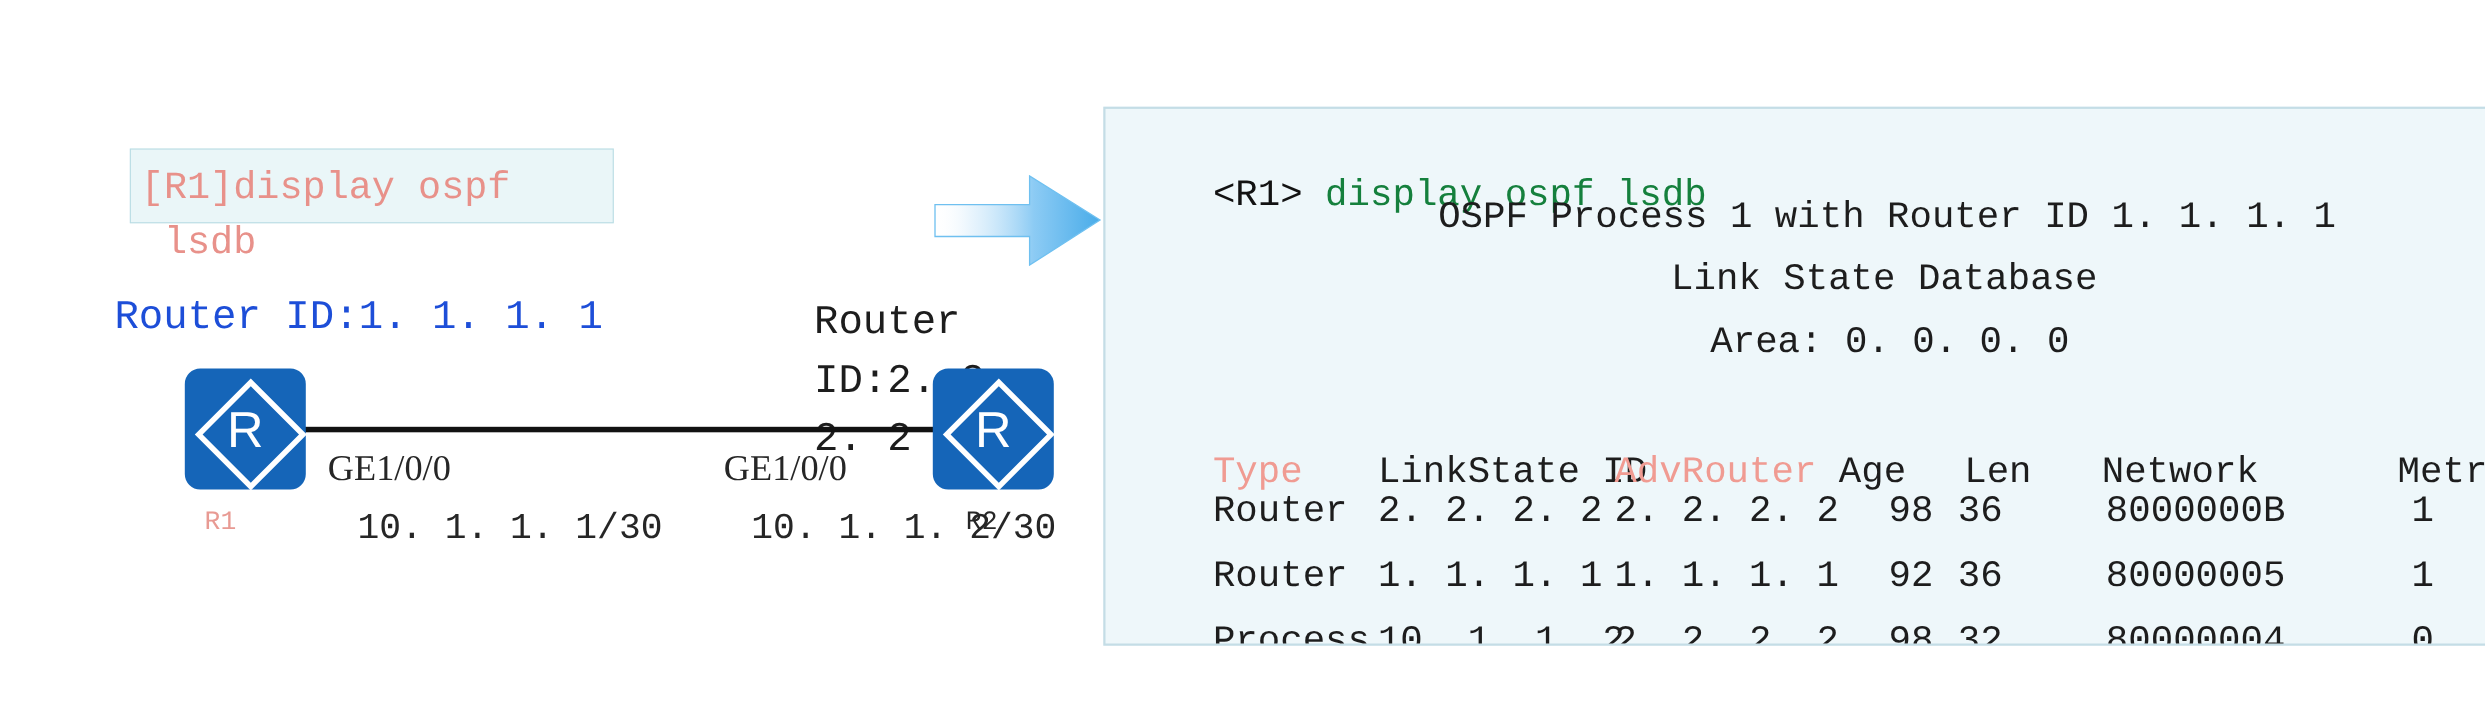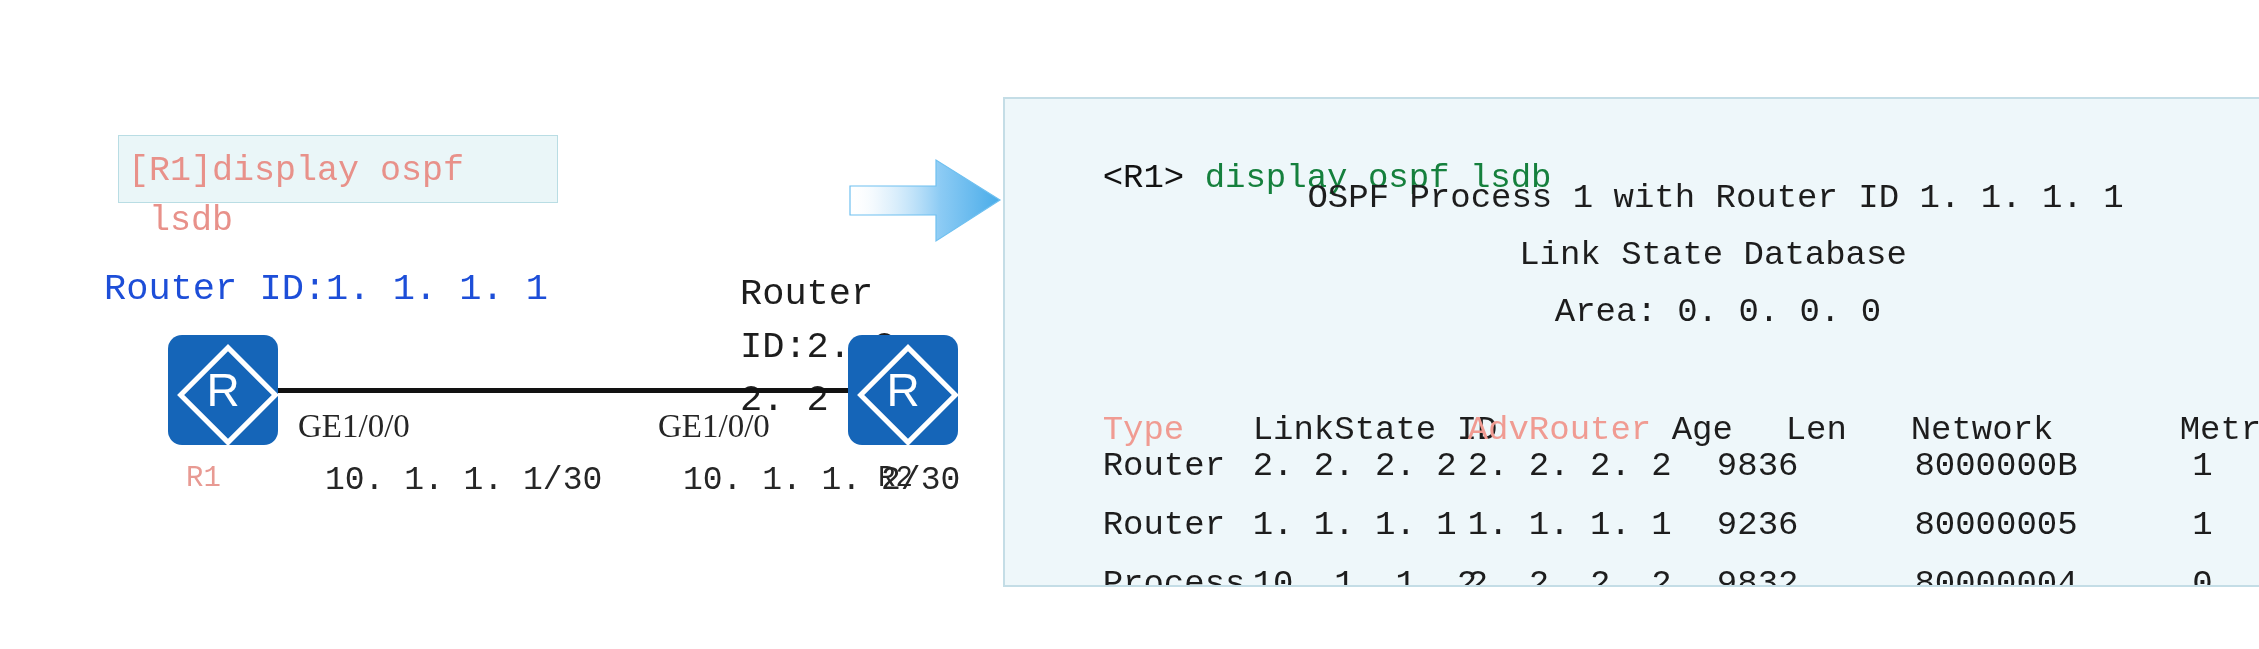--- a/index.html
+++ b/index.html
@@ -126,21 +126,21 @@
     color: #262626;
     white-space: nowrap;
     margin-left: 43px;
   }
   #ip-left  { left: 282px; top: 462px; }
   #ip-right { left: 640px; top: 462px; }
 
   .node-name {
     position: absolute;
     font-family: "Liberation Mono", "DejaVu Sans Mono", monospace;
-    font-size: 29px;
+    font-size: 24px;
     white-space: nowrap;
   }
   #name-r1 { left: 186px; top: 462px; color: #e89a93; }
   #name-r2 { left: 878px; top: 462px; color: #262626; }
 
   
   #flow-arrow {
     position: absolute;
     left: 848px;
     top: 148px;
@@ -186,21 +186,21 @@
   }
   #row-head { top: 250px; }
   #row-0    { top: 310px; }
   #row-1    { top: 369px; }
   #row-2    { top: 428px; }
 
   .c-type { display: inline-block; width: 150px; }
   .c-lsid { display: inline-block; width: 215px; }
   .c-adv  { display: inline-block; width: 190px; }
   .c-age  { display: inline-block; width: 100px; text-align: right; }
-  .c-len  { display: inline-block; width: 85px;  text-align: left; }
+  .c-len  { display: inline-block; width: 85px;  text-align: center; }
   .c-seq  { display: inline-block; width: 235px; text-align: right; }
   .c-met  { display: inline-block; width: 135px; text-align: right; }
 
   #row-head .c-type,
   #row-head .c-adv { color: #f09b92; }
   #row-head .c-age,
   #row-head .c-len { text-align: left; padding-left: 14px; margin-top: 24px; }
   #row-head .c-seq { text-align: left; padding-left: 40px; }
   #row-head .c-met { text-align: left; padding-left: 34px; }
 </style>

